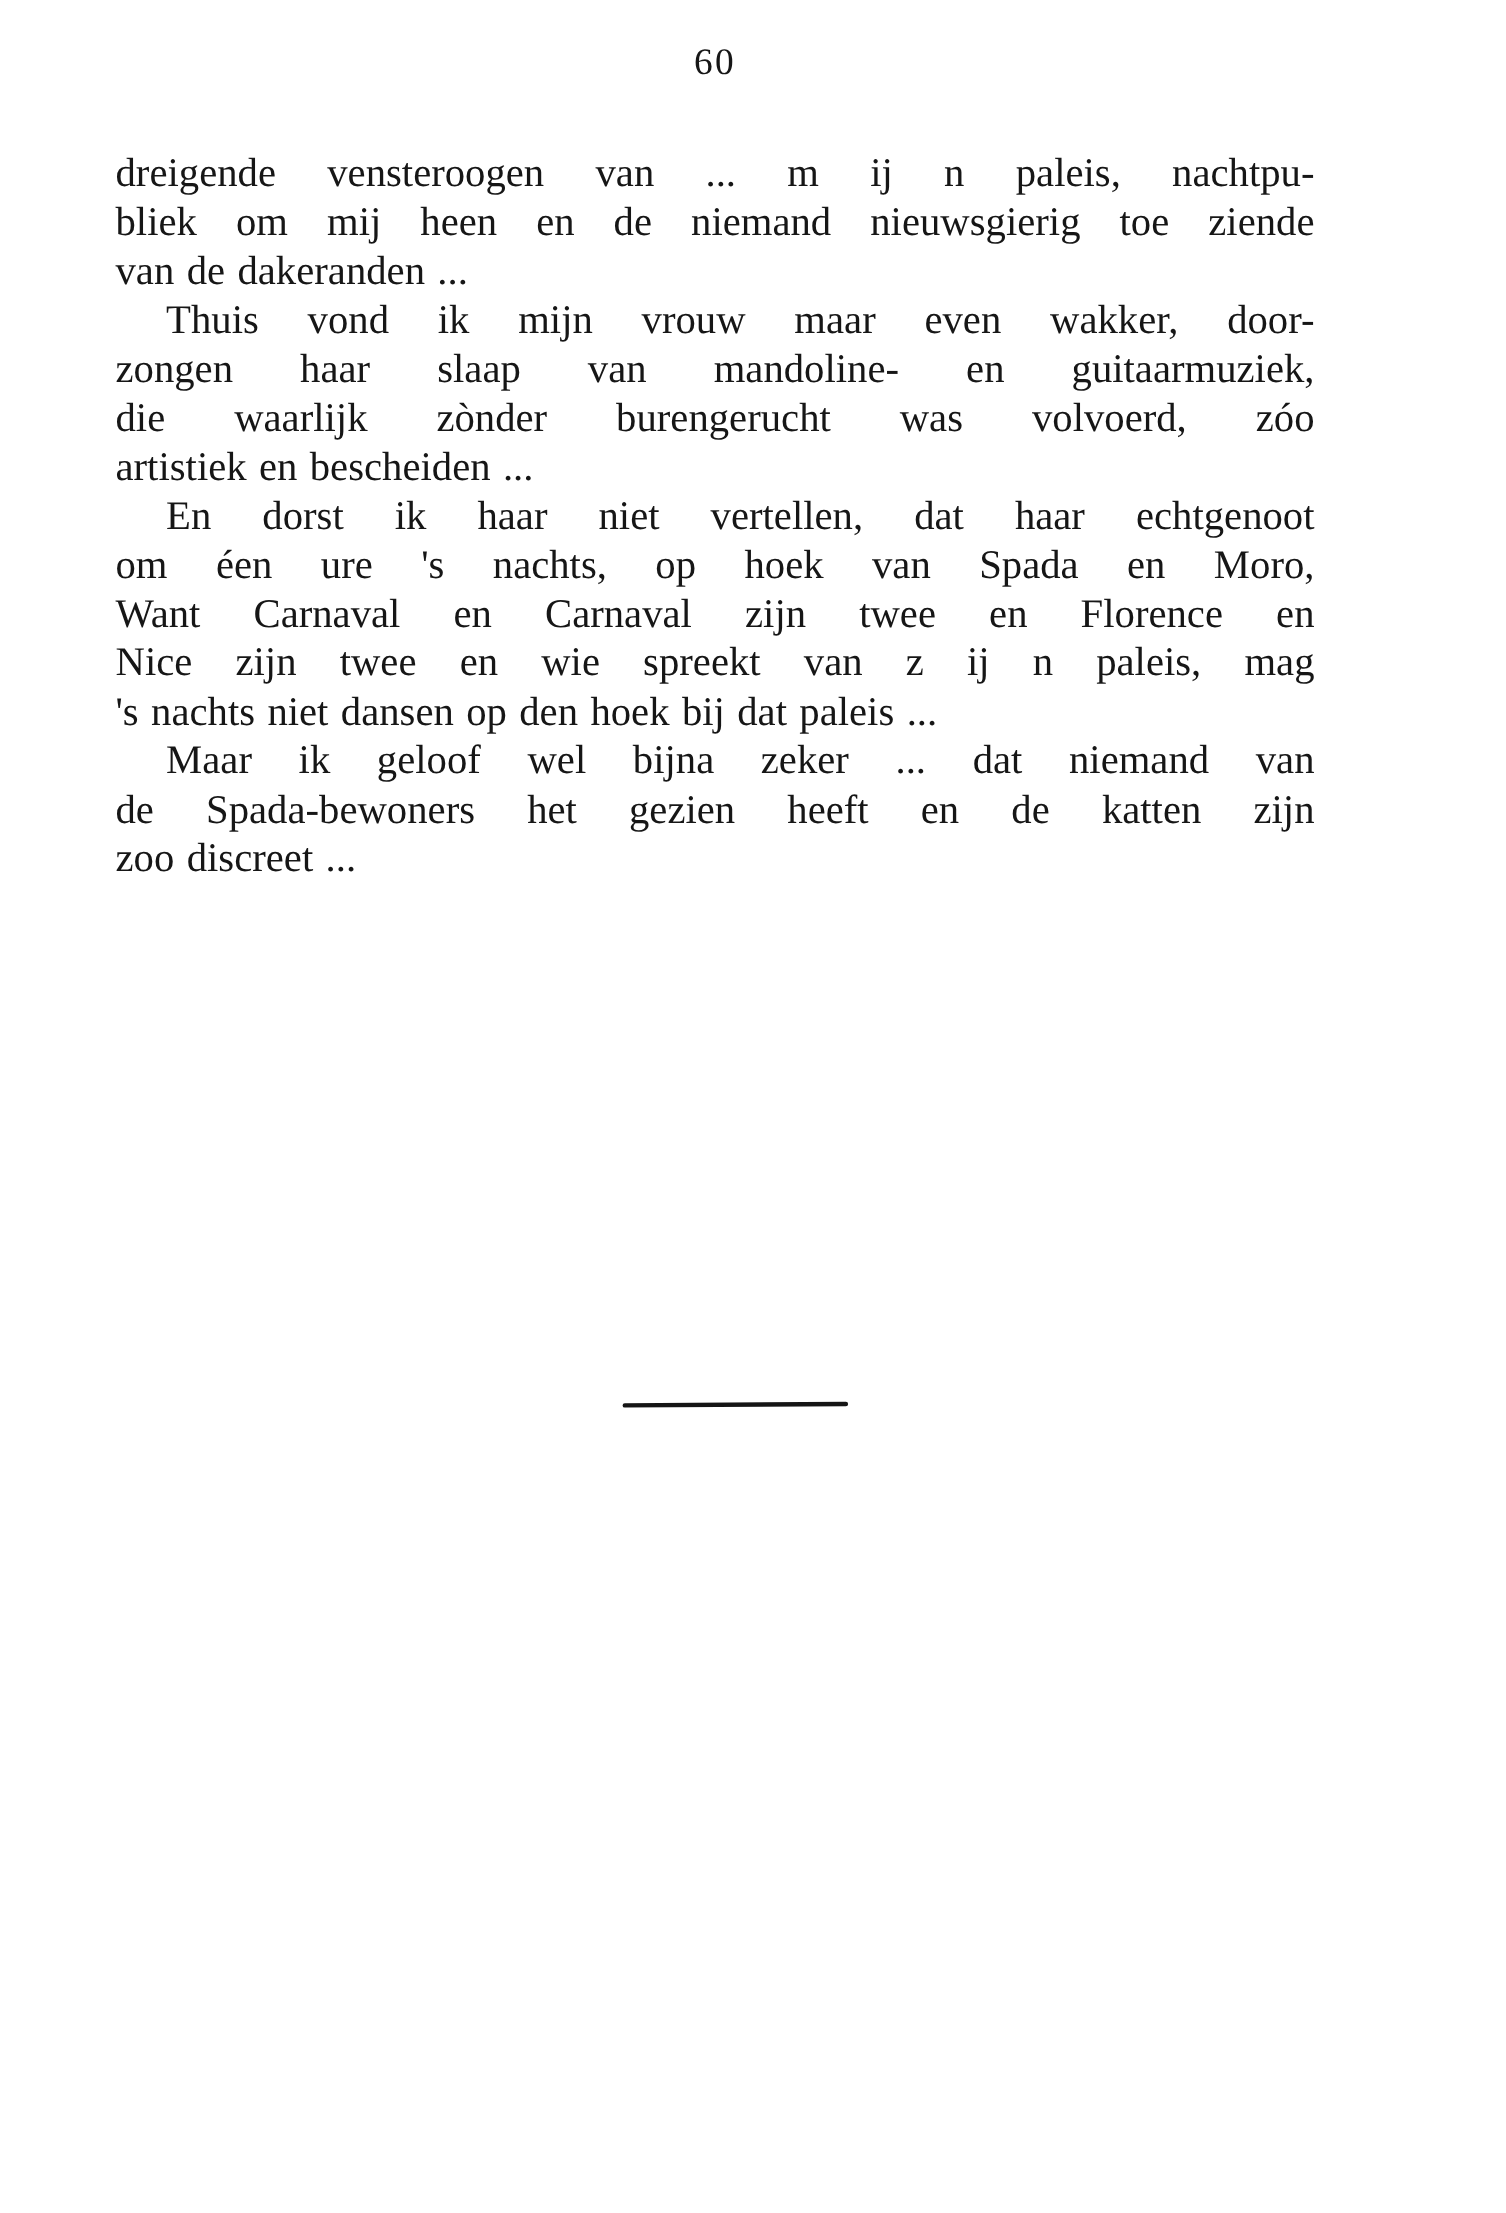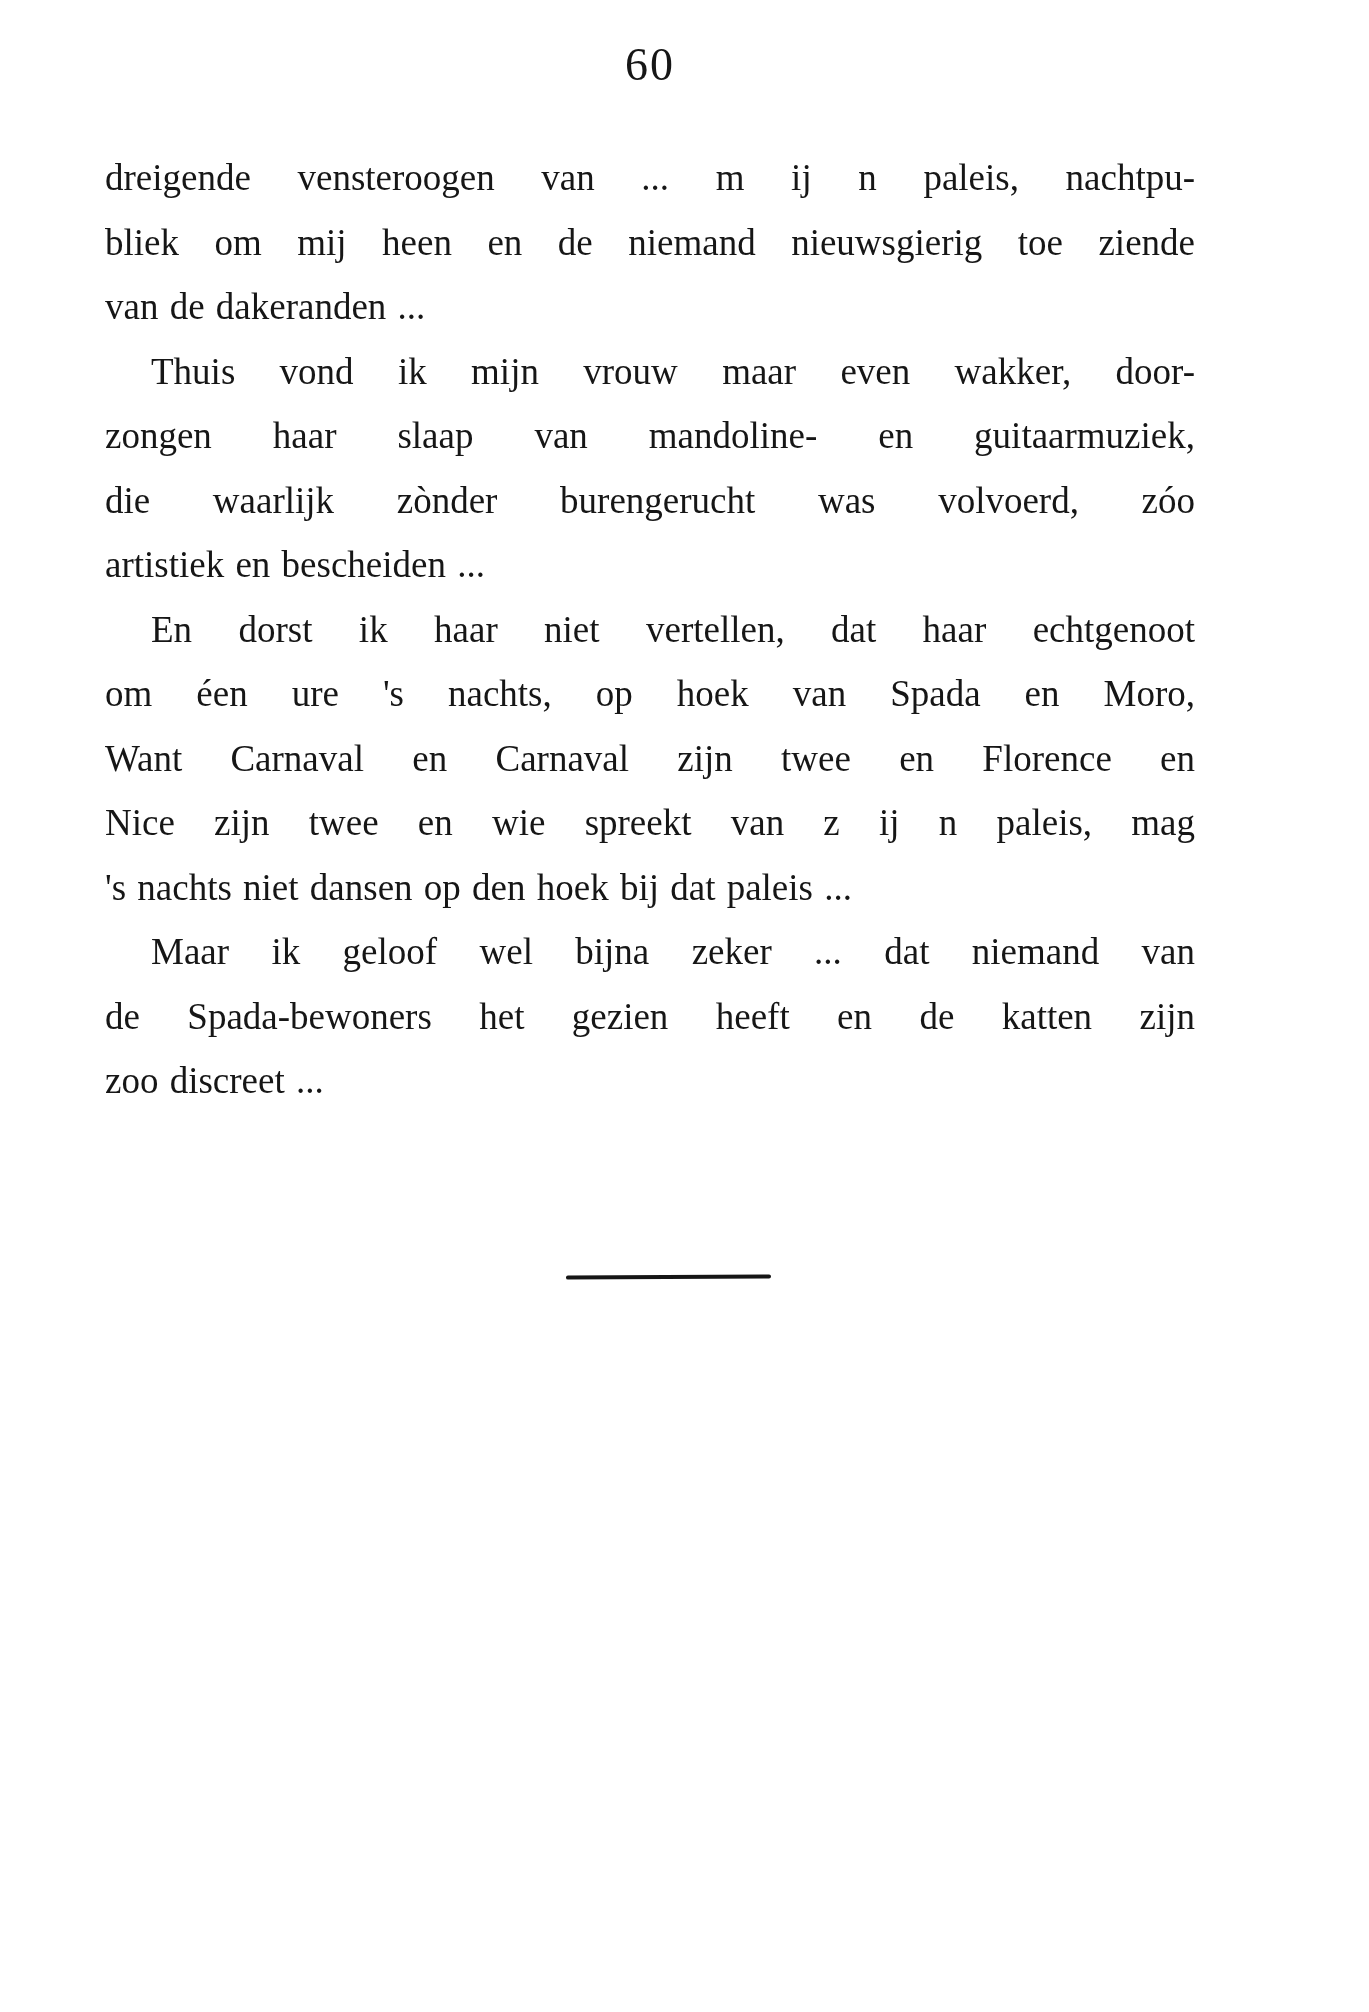--- a/index.html
+++ b/index.html
@@ -15,39 +15,38 @@
     color: #1b1b1b;
     font-family: "Liberation Serif", "DejaVu Serif", serif;
     overflow: hidden;
   }
   .page-number {
     position: absolute;
     top: 38px;
     left: 105px;
     width: 1090px;
     text-align: center;
-    font-size: 46px;
+    font-size: 34px;
     letter-spacing: 2px;
     color: #161616;
   }
   .text-block {
     position: absolute;
     top: 136px;
     left: 105px;
     width: 1090px;
     font-size: 37px;
     line-height: 44.5px;
     word-spacing: 2px;
     color: #161616;
   }
   .line {
     text-align: justify;
     text-align-last: justify;
     white-space: normal;
-    margin-top: 20px;
   }
   .line.para-end {
     text-align: center;
     text-align-last: left;
   }
   .line.indent {
     text-indent: 46px;
   }
   .divider {
     position: absolute;

